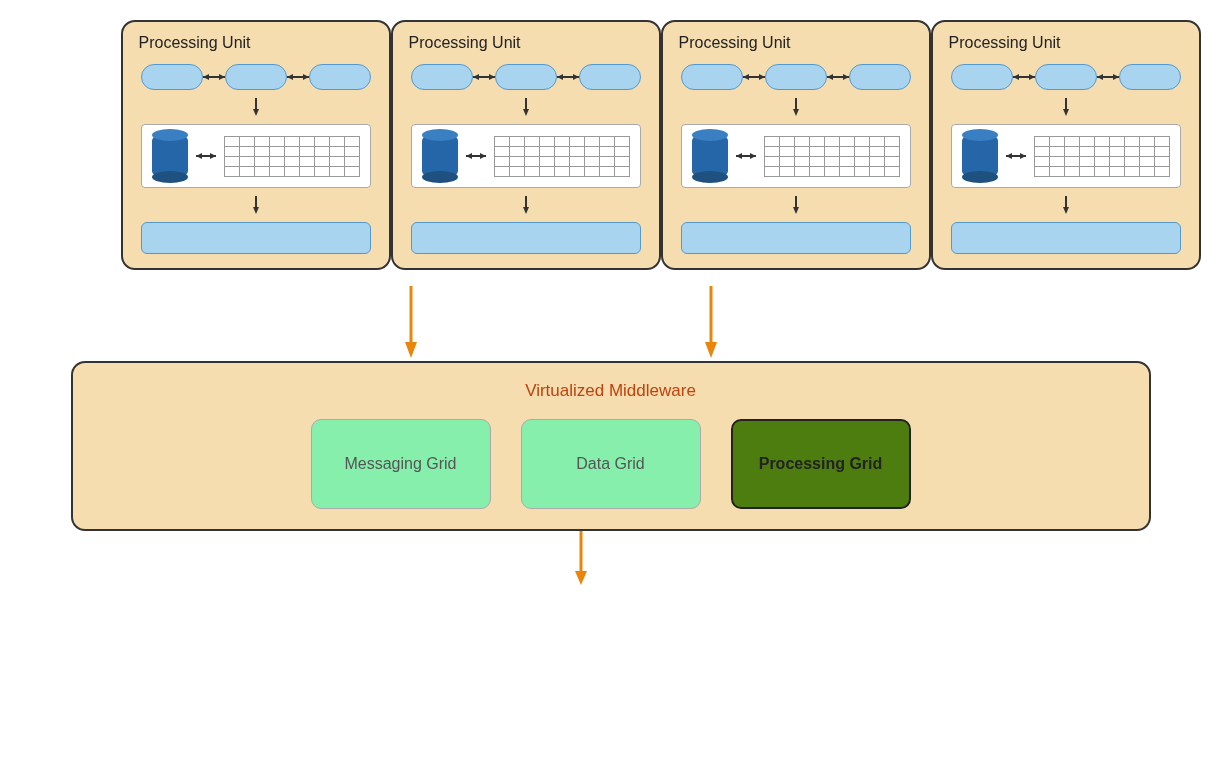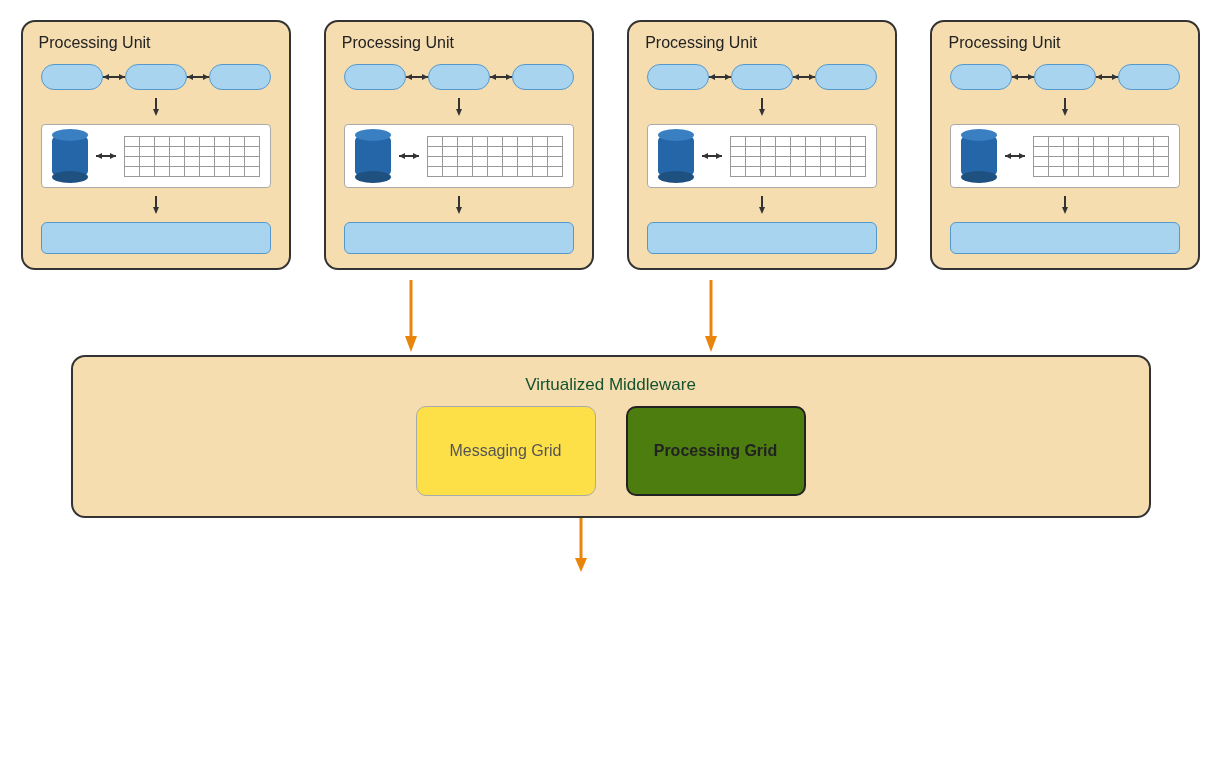--- a/index.html
+++ b/index.html
@@ -18,22 +18,22 @@
       position: relative;
       display: flex;
       flex-direction: column;
       align-items: center;
       padding: 20px;
     }
 
     
     .processing-units-row {
       display: flex;
-      justify-content: space-between;
-      margin-bottom: 0;
+      justify-content: flex-end;
+      margin-bottom: 6px;
     }
 
     .processing-unit {
       background: #f5ddb0;
       border: 2px solid #333;
       border-radius: 14px;
       padding: 12px 12px 14px 12px;
       width: 270px;
       display: flex;
       flex-direction: column;
@@ -145,33 +145,33 @@
       border-radius: 14px;
       padding: 18px 30px 20px 30px;
       width: 1080px;
       margin: 0 auto;
       position: relative;
     }
 
     .middleware-title {
       font-size: 17px;
       font-weight: normal;
-      color: #14532d;
+      color: #c2410c;
       text-align: center;
-      margin-bottom: 11px;
+      margin-bottom: 18px;
     }
 
     .middleware-components {
       display: flex;
       gap: 30px;
       justify-content: center;
     }
 
     .mw-component {
-      background: #fde047;
+      background: #86efac;
       border: 1.5px solid #aaa;
       border-radius: 10px;
       width: 180px;
       height: 90px;
       display: flex;
       align-items: center;
       justify-content: center;
       text-align: center;
       font-size: 16px;
       color: #555;
@@ -559,20 +559,23 @@
     </div>
 
     <div class="middleware-box">
       <div class="middleware-title">Virtualized Middleware</div>
       <div class="middleware-components">
 
         <div class="mw-component">
           <span>Messaging Grid</span>
         </div>
 
+        <div class="mw-component">
+          <span>Data Grid</span>
+        </div>
 
         <div class="mw-component active">
           <span>Processing Grid</span>
         </div>
 
 
       </div>
     </div>
 
     <div style="position:relative; width:1120px; height:55px; display:flex; justify-content:center;">

